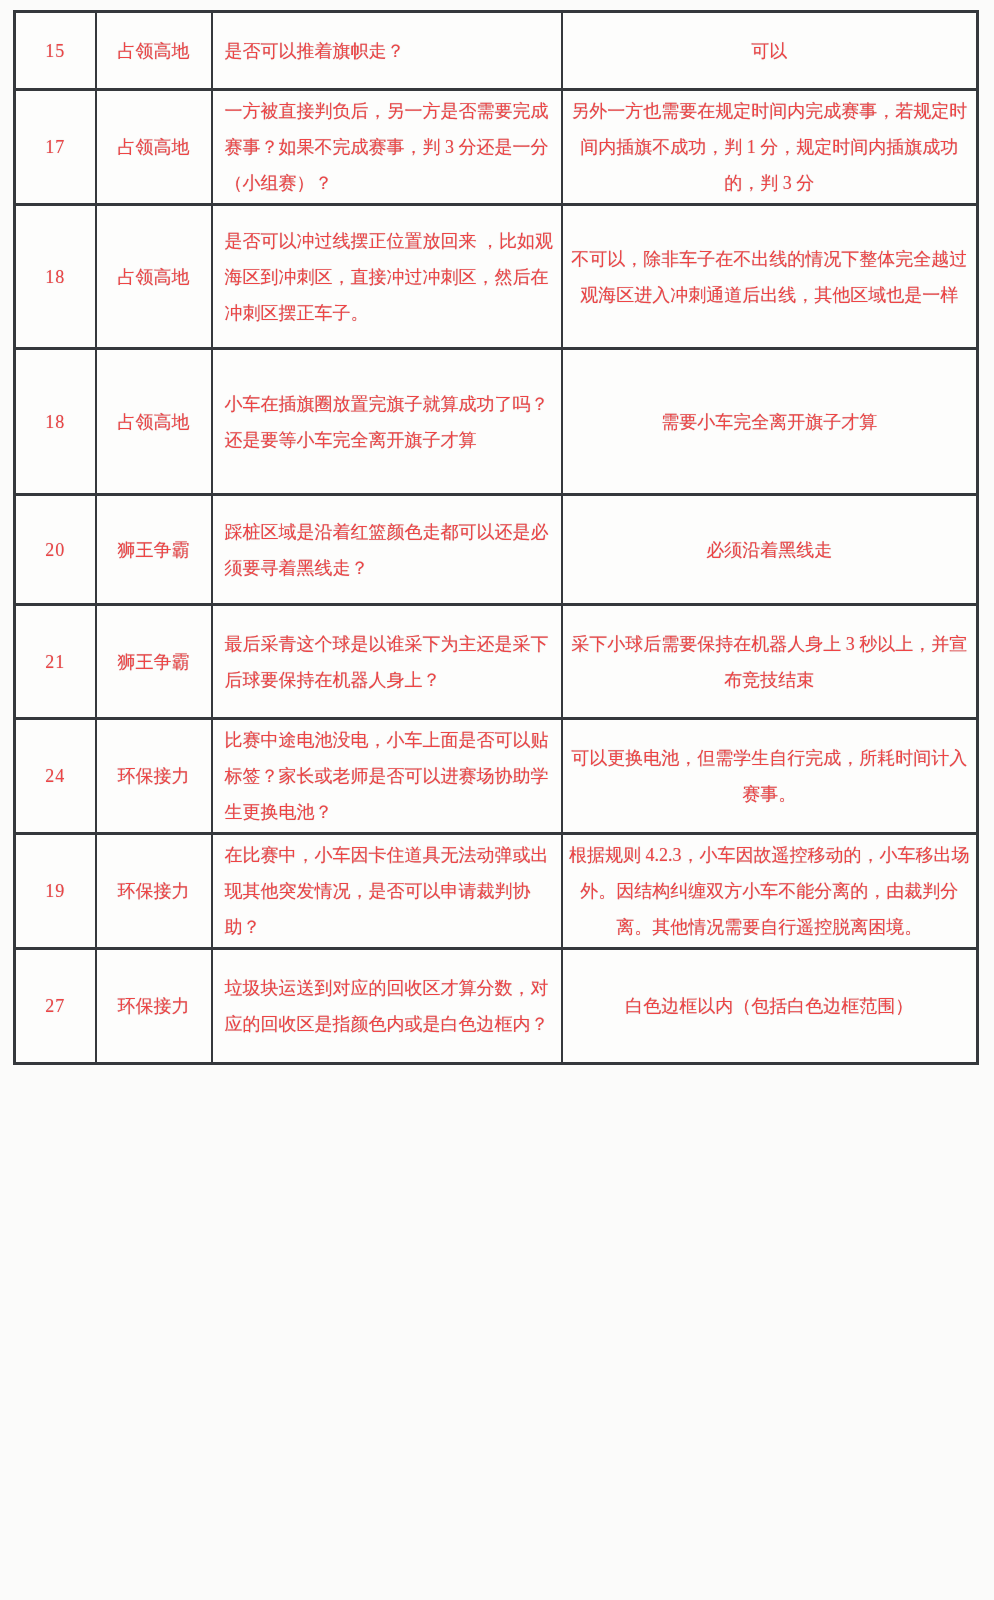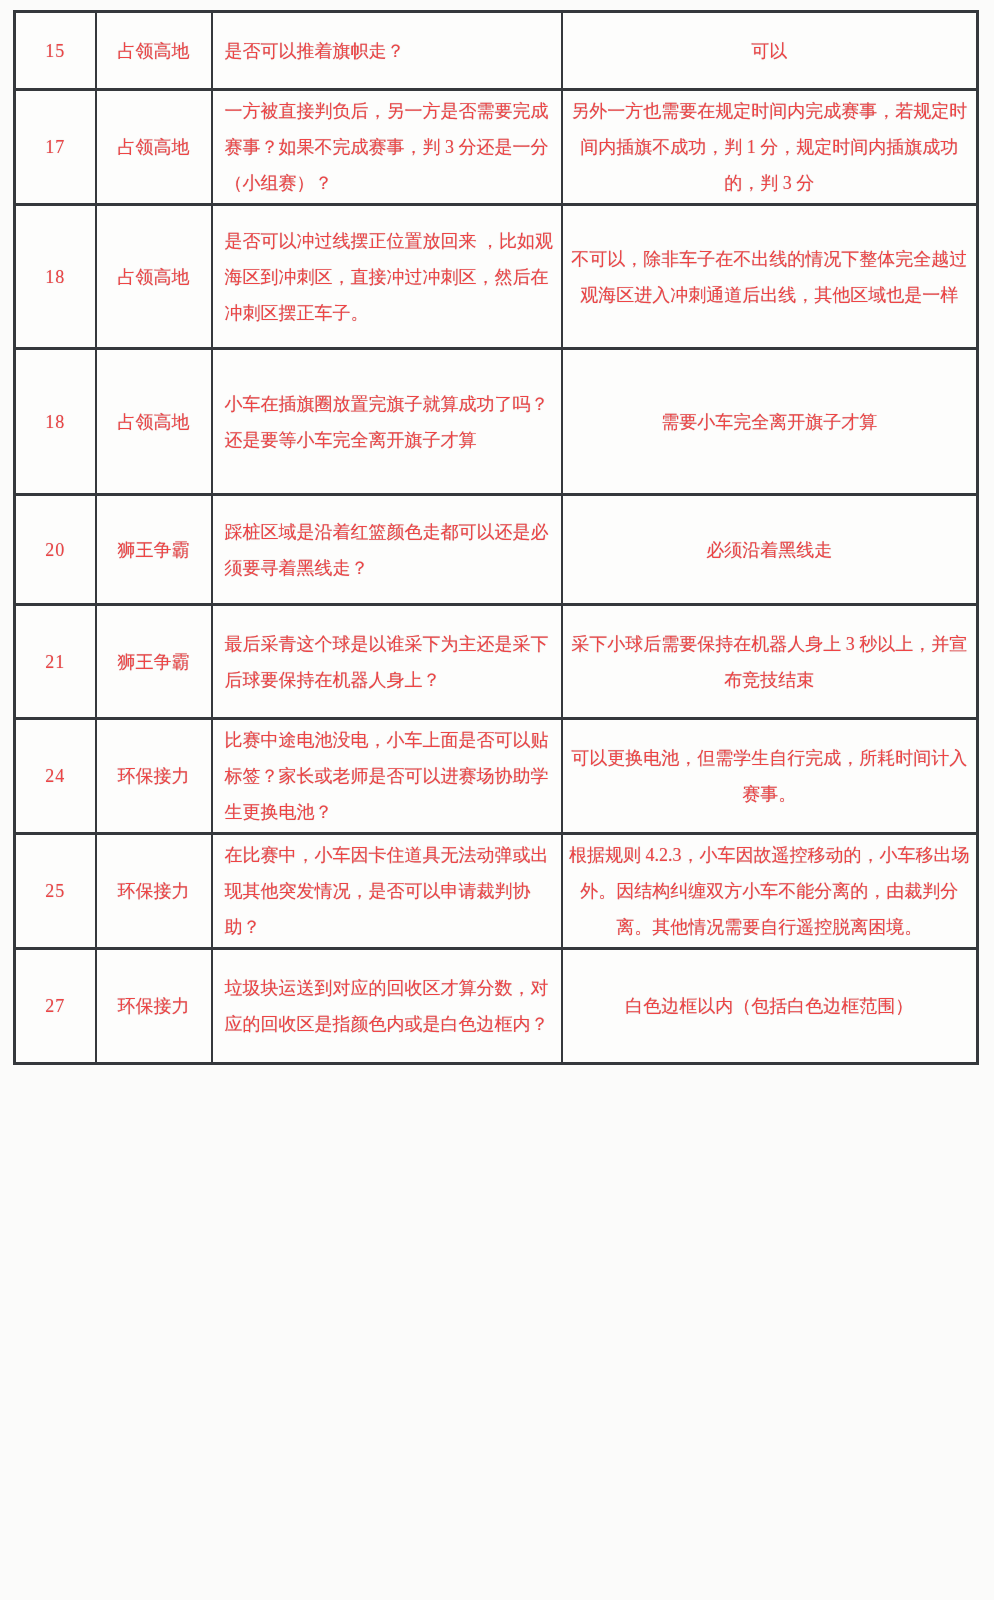--- a/index.html
+++ b/index.html
@@ -122,21 +122,21 @@
           <td class="col-q">最后采青这个球是以谁采下为主还是采下后球要保持在机器人身上？</td>
           <td class="col-a">采下小球后需要保持在机器人身上 3 秒以上，并宣布竞技结束</td>
         </tr>
         <tr>
           <td class="col-num">24</td>
           <td class="col-cat">环保接力</td>
           <td class="col-q">比赛中途电池没电，小车上面是否可以贴标签？家长或老师是否可以进赛场协助学生更换电池？</td>
           <td class="col-a">可以更换电池，但需学生自行完成，所耗时间计入赛事。</td>
         </tr>
         <tr>
-          <td class="col-num">25</td>
+          <td class="col-num">19</td>
           <td class="col-cat">环保接力</td>
           <td class="col-q">在比赛中，小车因卡住道具无法动弹或出现其他突发情况，是否可以申请裁判协助？</td>
           <td class="col-a">根据规则 4.2.3，小车因故遥控移动的，小车移出场外。因结构纠缠双方小车不能分离的，由裁判分离。其他情况需要自行遥控脱离困境。</td>
         </tr>
         <tr>
           <td class="col-num">27</td>
           <td class="col-cat">环保接力</td>
           <td class="col-q">垃圾块运送到对应的回收区才算分数，对应的回收区是指颜色内或是白色边框内？</td>
           <td class="col-a">白色边框以内（包括白色边框范围）</td>
         </tr>

